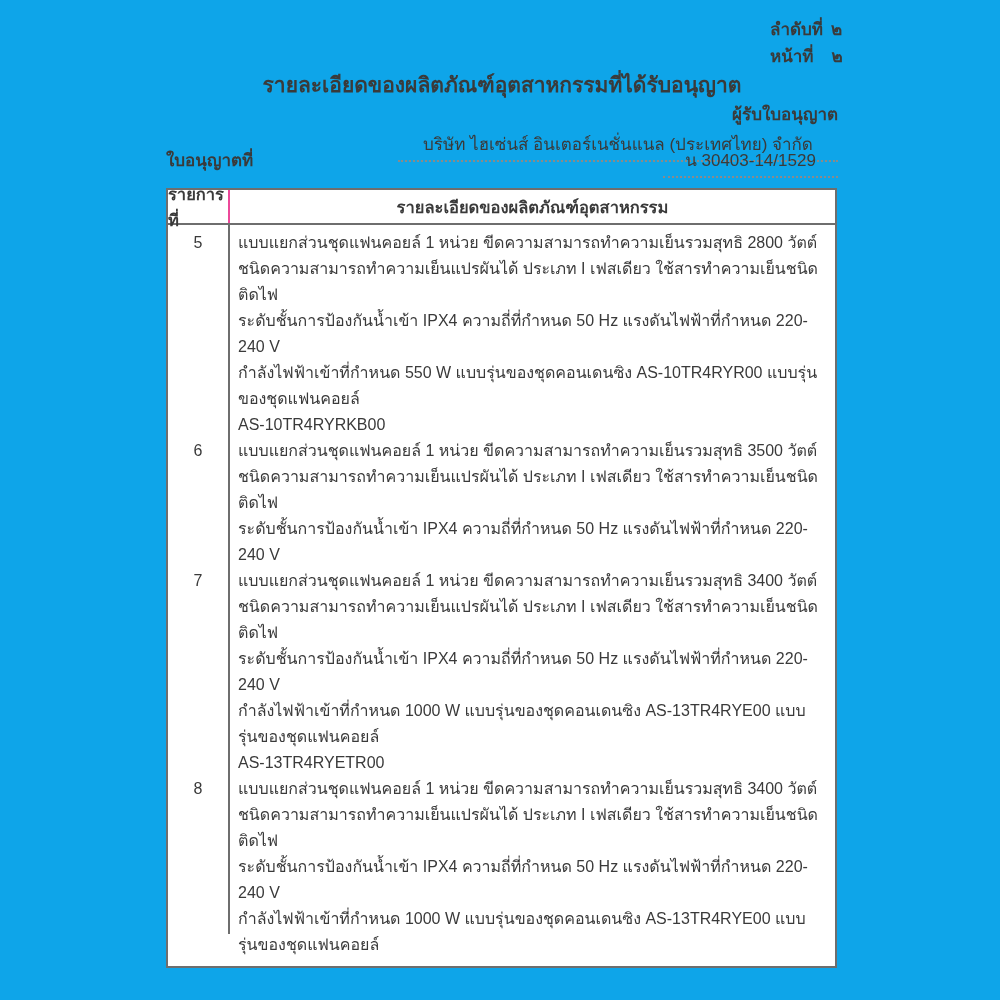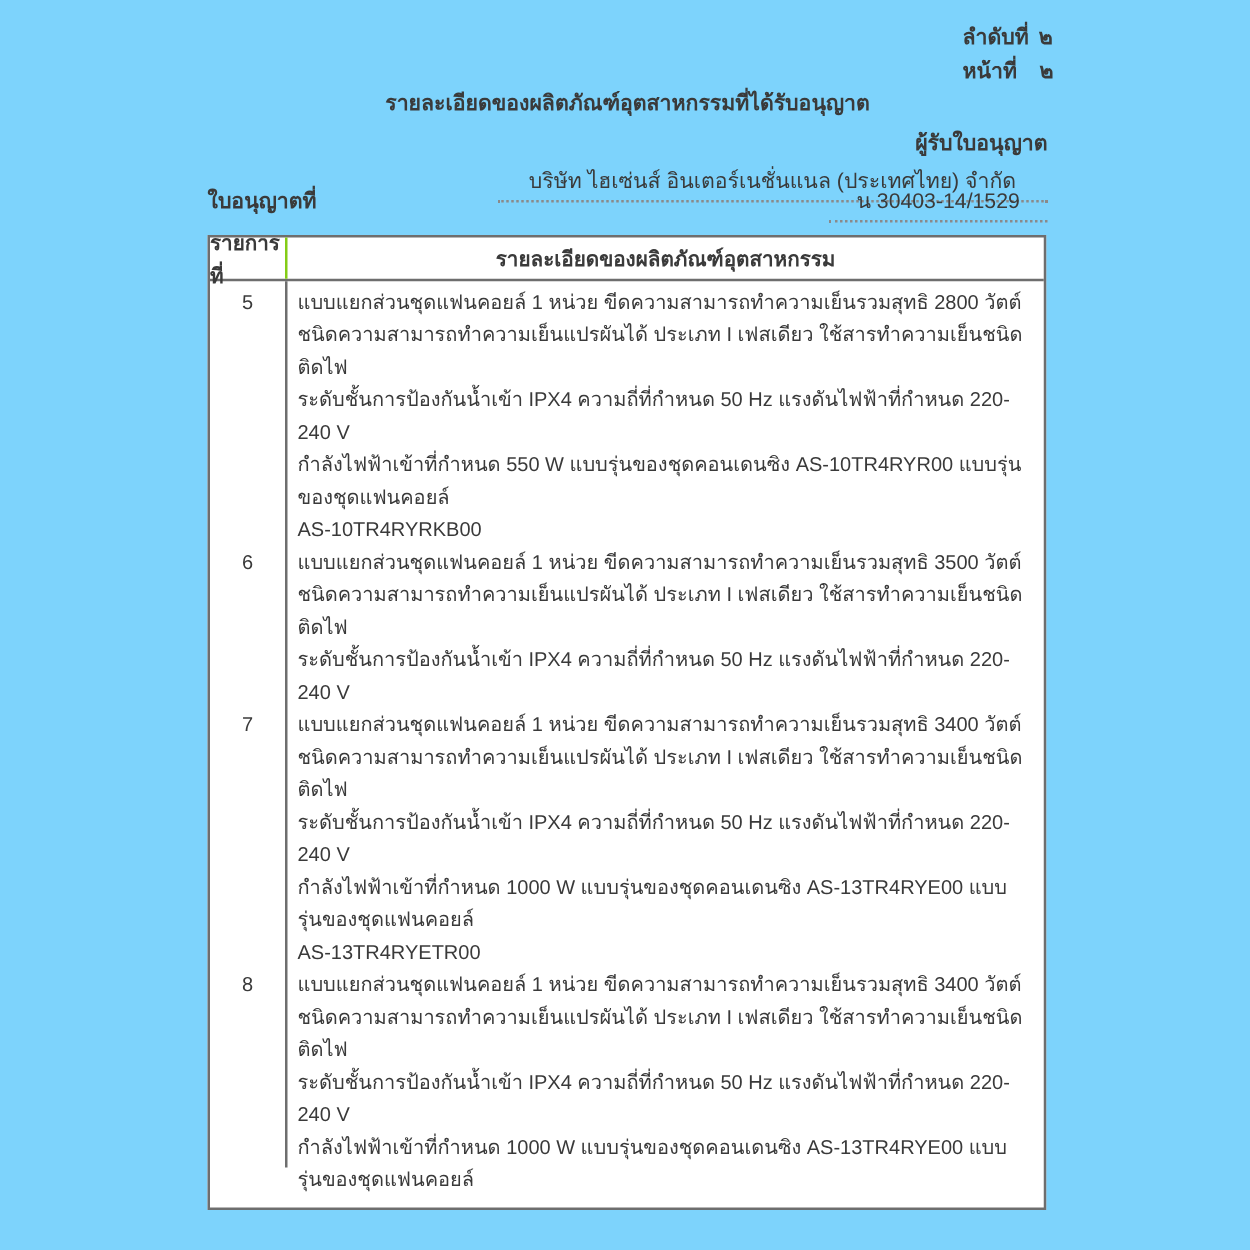--- a/index.html
+++ b/index.html
@@ -1,40 +1,40 @@
 <!DOCTYPE html>
 <html><head>
 <meta charset="utf-8">
 <style>
   html,body { margin:0; padding:0; background:#ffffff; }
   .page {
-    position:relative; width:1000px; height:1000px; background:#7dd3fc;
+    position:relative; width:1000px; height:1000px; background:#0ea5e9;
     font-family:"Liberation Sans", sans-serif; color:#3a3a3a; overflow:hidden;
   }
 
   
   .top-right { position:absolute; top:16px; left:770px; font-size:17px; font-weight:700; line-height:27px; }
   .top-right .tr-row { display:flex; }
   .tr-gap-sm { margin-left:8px; }
   .tr-gap-lg { margin-left:18px; }
 
   
-  .doc-title { position:absolute; left:166px; top:68px; width:672px; text-align:center; font-size:17px; font-weight:700; }
+  .doc-title { position:absolute; left:166px; top:68px; width:672px; text-align:center; font-size:21px; font-weight:700; }
   .licensee-row { position:absolute; left:166px; top:100px; width:672px; display:flex; align-items:flex-end; padding-left:88px; box-sizing:border-box; font-size:17px;flex-direction:column; }
   .licensee-row .lbl { font-weight:700; flex:0 0 auto; padding-bottom:3px; }
   .dotted-field { border-bottom:2px dotted #8a8a8a; text-align:center; padding-bottom:3px; }
   .licensee-field { margin-left:8px; width:440px; }
   .license-no-row { position:absolute; left:166px; top:134px; width:672px; display:flex; justify-content:space-between; align-items:flex-end; font-size:17px; }
   .license-no-row .lbl { font-weight:700; padding-bottom:3px; margin-right:16px; border-bottom:2px solid transparent; }
   .license-field { width:175px;margin-top:12px; }
 
   
   .doc-table { position:absolute; left:166px; top:188px; width:671px; height:780px; border:2px solid #6e6e6e; box-sizing:border-box; background:#fff; }
   .t-header { display:flex; height:33px; border-bottom:2px solid #6e6e6e; font-size:16.5px; font-weight:700; }
-  .th-no { width:60px; flex:0 0 60px; border-right:2px solid #84cc16; display:flex; align-items:center; justify-content:center; }
+  .th-no { width:60px; flex:0 0 60px; border-right:2px solid #ec4899; display:flex; align-items:center; justify-content:center; }
   .th-desc { flex:1; display:flex; align-items:center; justify-content:center; }
   .t-body { position:relative; height:709px; padding:5px 10px 0 0; box-sizing:border-box; }
   .v-divider { position:absolute; left:60px; top:0; bottom:0; width:2px; background:#6e6e6e; }
   .item-row { display:flex; font-size:16px; line-height:26px; }
   .item-no { flex:0 0 60px; width:60px; text-align:center; }
   .item-lines { flex:1; padding-left:10px; }
 </style>
 </head>
 <body>
 

